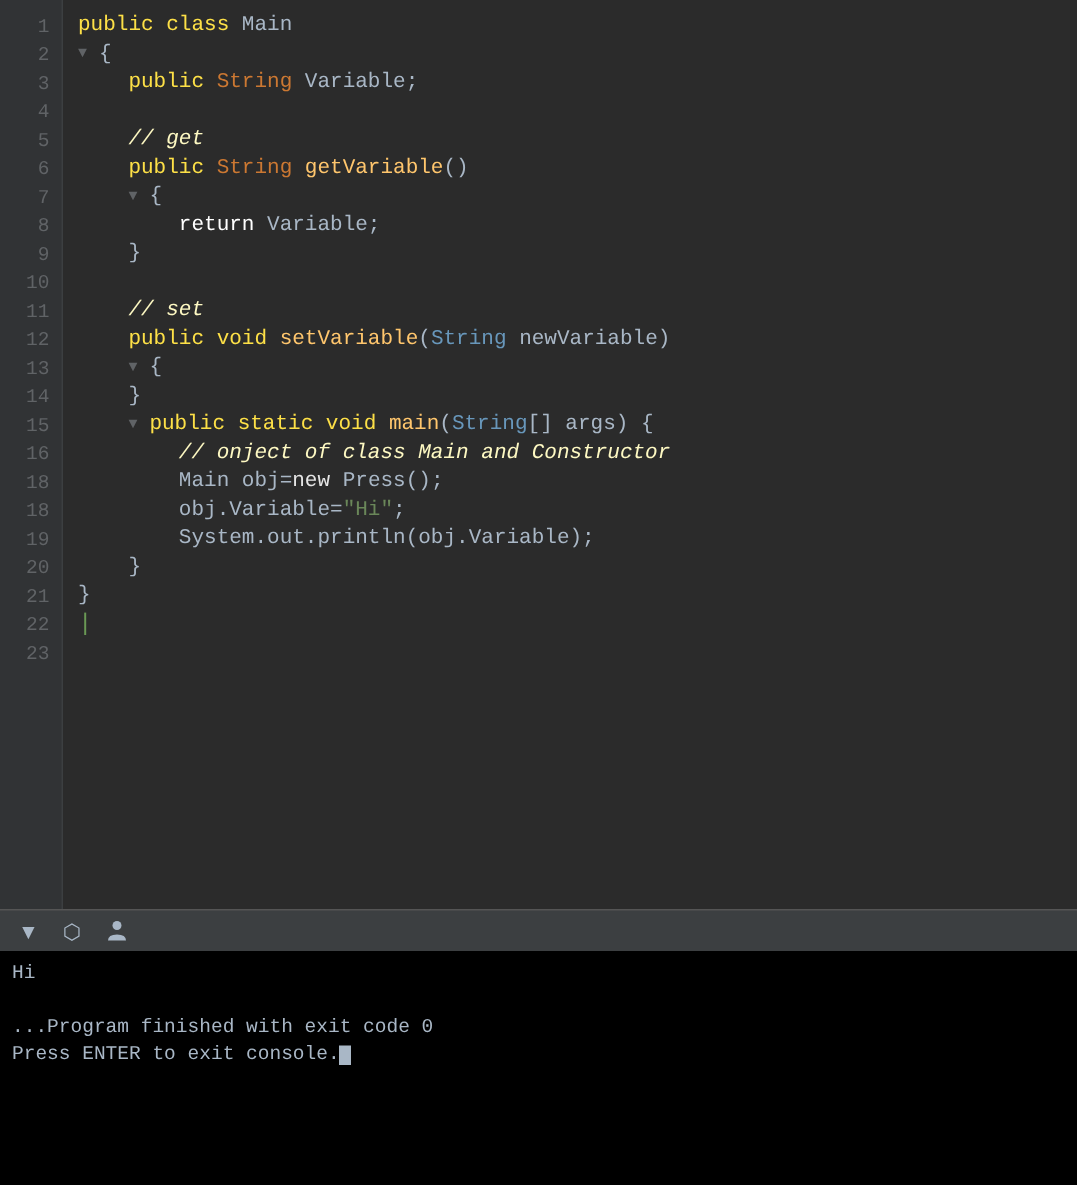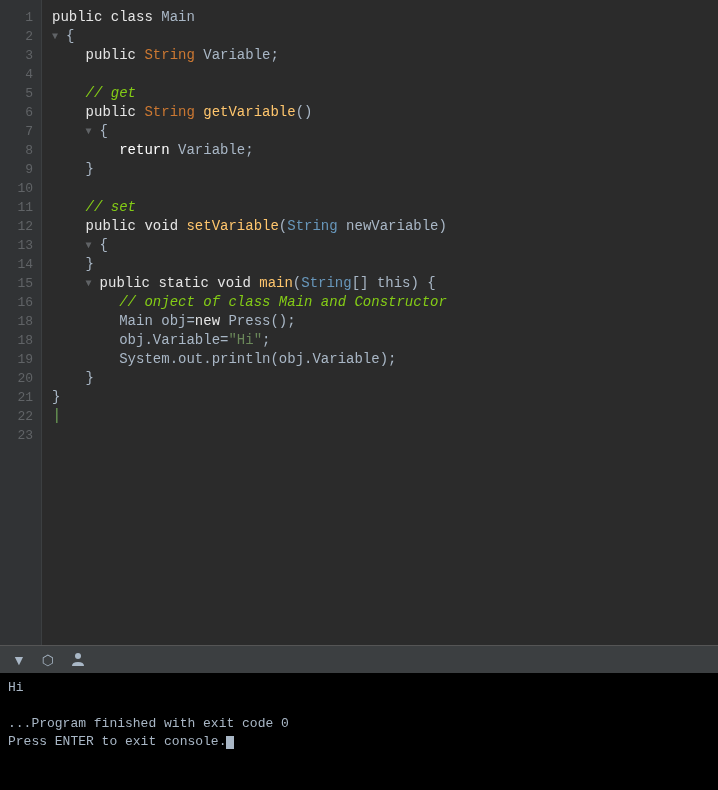--- a/index.html
+++ b/index.html
@@ -64,24 +64,24 @@
 
     .fold-arrow {
       display: inline-block;
       width: 12px;
       color: #606366;
       font-size: 10px;
       margin-right: 2px;
     }
 
     
-    .kw { color: #e5e5e5; font-weight: normal; } 
+    .kw { color: #fde047; font-weight: normal; } 
     .str { color: #cc7832; } 
     .str-val { color: #6a8759; } 
-    .comment { color: #84cc16; font-style: italic; }
+    .comment { color: #fef9c3; font-style: italic; }
     .method { color: #ffc66d; } 
     .plain { color: #a9b7c6; }
     .this-kw { color: #94558d; } 
     .ret { color: #ffffff; } 
     .new-kw { color: #e5e5e5; }
     .param-type { color: #6897bb; }
 
     
     #bottom-toolbar {
       background: #3c3f41;
@@ -105,21 +105,21 @@
       justify-content: center;
     }
 
     
     #console {
       background: #000000;
       color: #a9b7c6;
       font-family: 'Courier New', Courier, monospace;
       font-size: 13px;
       padding: 6px 8px;
-      height: 117px;
+      height: 156px;
       overflow: hidden;
       display: flex;
       flex-direction: column;
     }
 
     .console-output {
       flex: 1;
     }
 
     .console-line {
@@ -215,21 +215,21 @@
       <div class="code-line">
         <span class="plain">&nbsp;&nbsp;&nbsp;&nbsp;</span><span class="fold-arrow">▼</span><span class="plain">{</span>
       </div>
 
 
       <div class="code-line">
         <span class="plain">&nbsp;&nbsp;&nbsp;&nbsp;}</span>
       </div>
 
       <div class="code-line">
-        <span class="plain">&nbsp;&nbsp;&nbsp;&nbsp;</span><span class="fold-arrow">▼</span><span class="kw">public </span><span class="kw">static </span><span class="kw">void </span><span class="method">main</span><span class="plain">(</span><span class="param-type">String</span><span class="plain">[] this) {</span>
+        <span class="plain">&nbsp;&nbsp;&nbsp;&nbsp;</span><span class="fold-arrow">▼</span><span class="kw">public </span><span class="kw">static </span><span class="kw">void </span><span class="method">main</span><span class="plain">(</span><span class="param-type">String</span><span class="plain">[] args) {</span>
       </div>
 
       <div class="code-line">
         <span class="plain">&nbsp;&nbsp;&nbsp;&nbsp;&nbsp;&nbsp;&nbsp;&nbsp;</span><span class="comment">// onject of class Main and Constructor</span>
       </div>
 
       <div class="code-line">
         <span class="plain">&nbsp;&nbsp;&nbsp;&nbsp;&nbsp;&nbsp;&nbsp;&nbsp;</span><span class="plain">Main obj=</span><span class="new-kw">new </span><span class="plain">Press();</span>
       </div>
 

